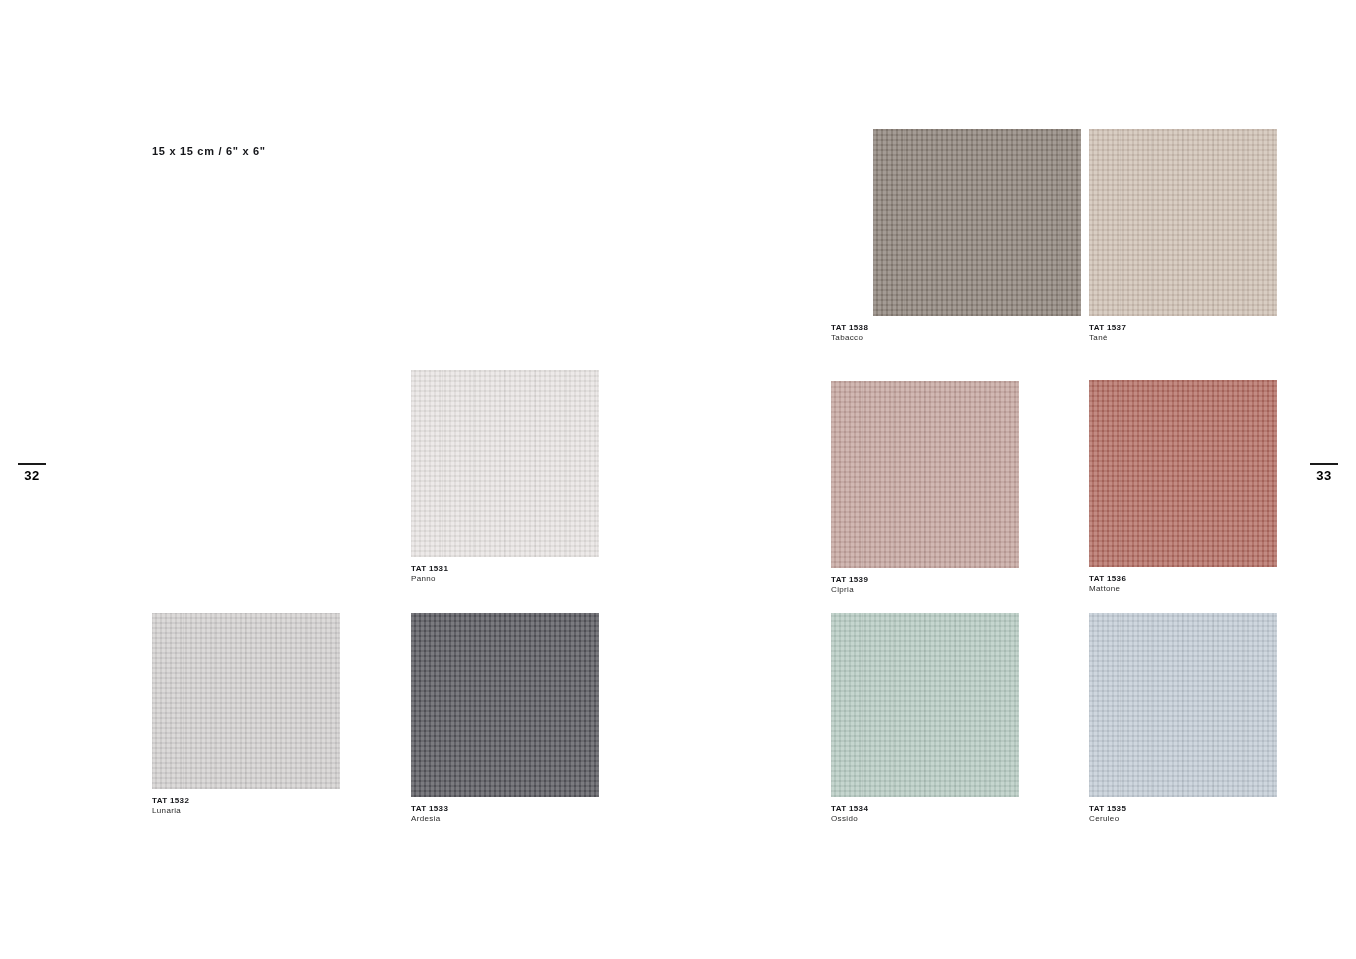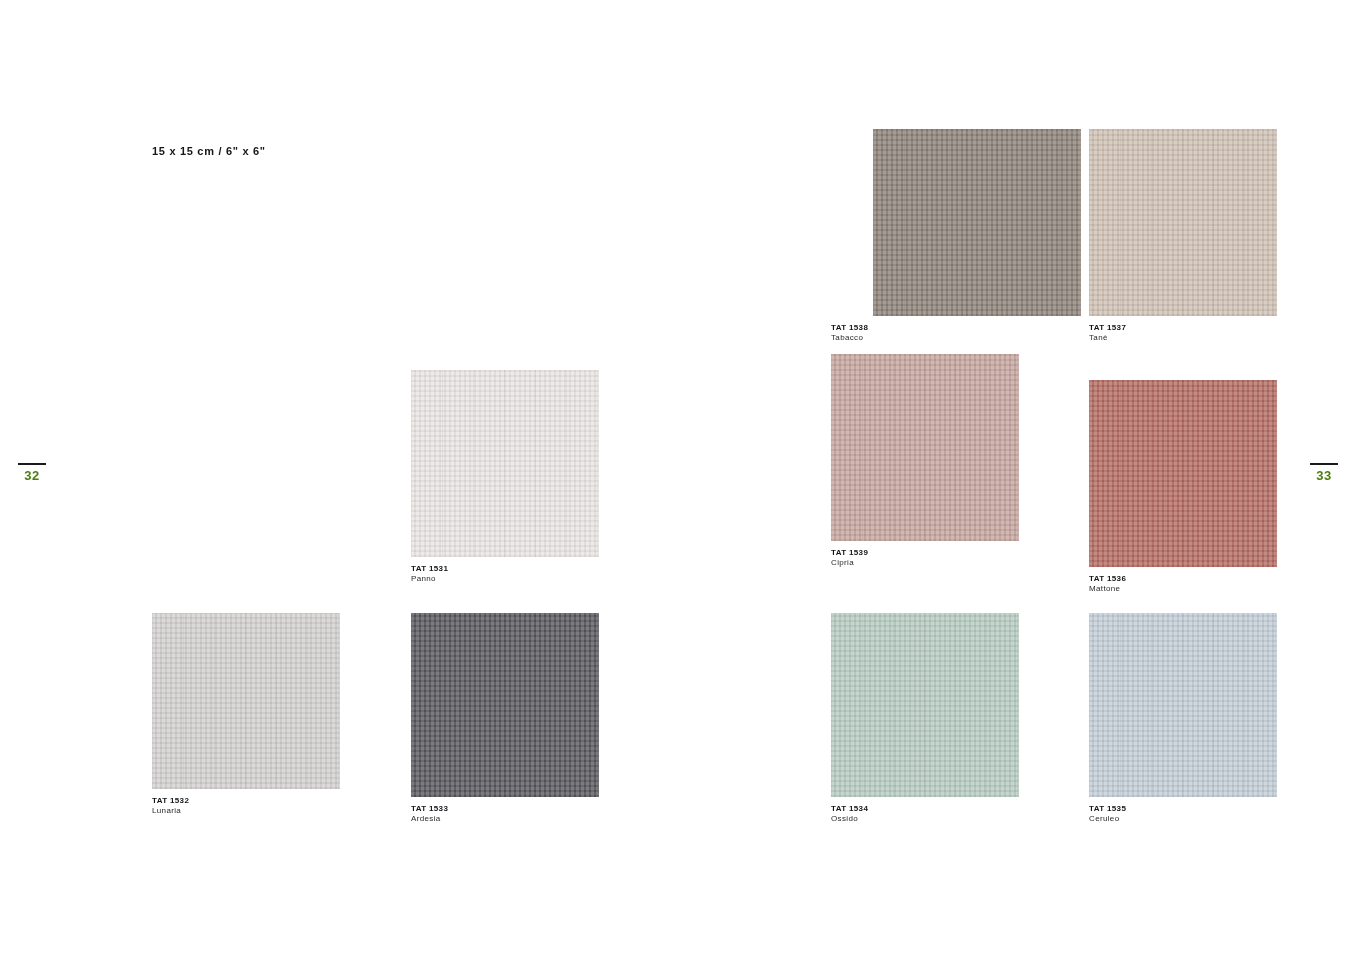--- a/index.html
+++ b/index.html
@@ -27,21 +27,21 @@
   .folio-right { left: 1307px; }
   .folio-rule {
     width: 28px;
     height: 2px;
     background: #1a1a1a;
     margin: 0 auto 4px auto;
   }
   .folio-num {
     font-size: 13px;
     font-weight: bold;
-    color: #4d7c0f;
+    color: #000000;
     letter-spacing: 0.4px;
     line-height: 14px;
   }
 
   
   .heading {
     position: absolute;
     left: 152px;
     top: 124px;
     width: 420px;
@@ -165,21 +165,21 @@
         <div class="swatch-name">Tanè</div>
       </div>
     </div>
     <div class="swatch" style="left: 411px; top: 370px; width: 188px; height: 187px; border-radius: 10px;">
       <div class="swatch-chip" style="background: rgb(233, 229, 227);"></div>
       <div class="swatch-caption">
         <div class="swatch-code">TAT 1531</div>
         <div class="swatch-name">Panno</div>
       </div>
     </div>
-    <div class="swatch" style="left: 831px; top: 354px; width: 188px; height: 187px; border-radius: 27px;">
+    <div class="swatch" style="left: 831px; top: 381px; width: 188px; height: 187px; border-radius: 27px;">
       <div class="swatch-chip" style="background: rgb(197, 164, 158);"></div>
       <div class="swatch-caption">
         <div class="swatch-code">TAT 1539</div>
         <div class="swatch-name">Cipria</div>
       </div>
     </div>
     <div class="swatch" style="left: 1089px; top: 380px; width: 188px; height: 187px;">
       <div class="swatch-chip" style="background: rgb(178, 106, 96);"></div>
       <div class="swatch-caption">
         <div class="swatch-code">TAT 1536</div>

